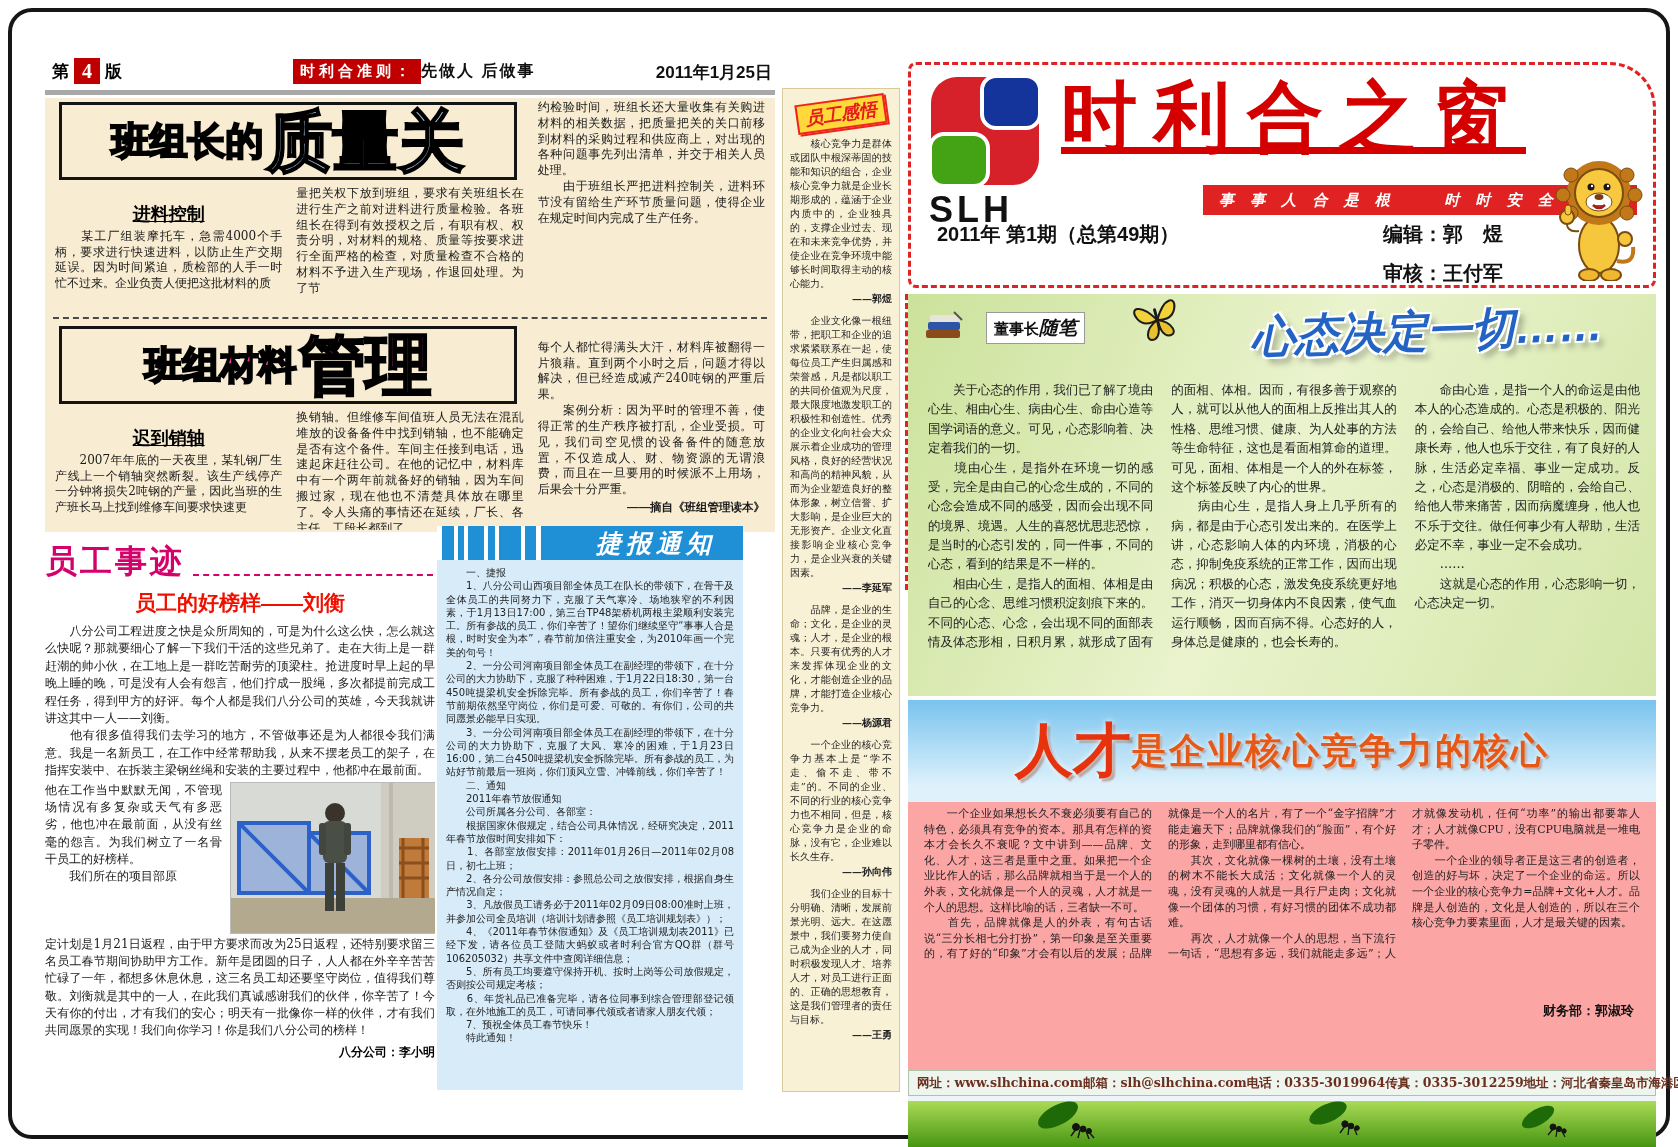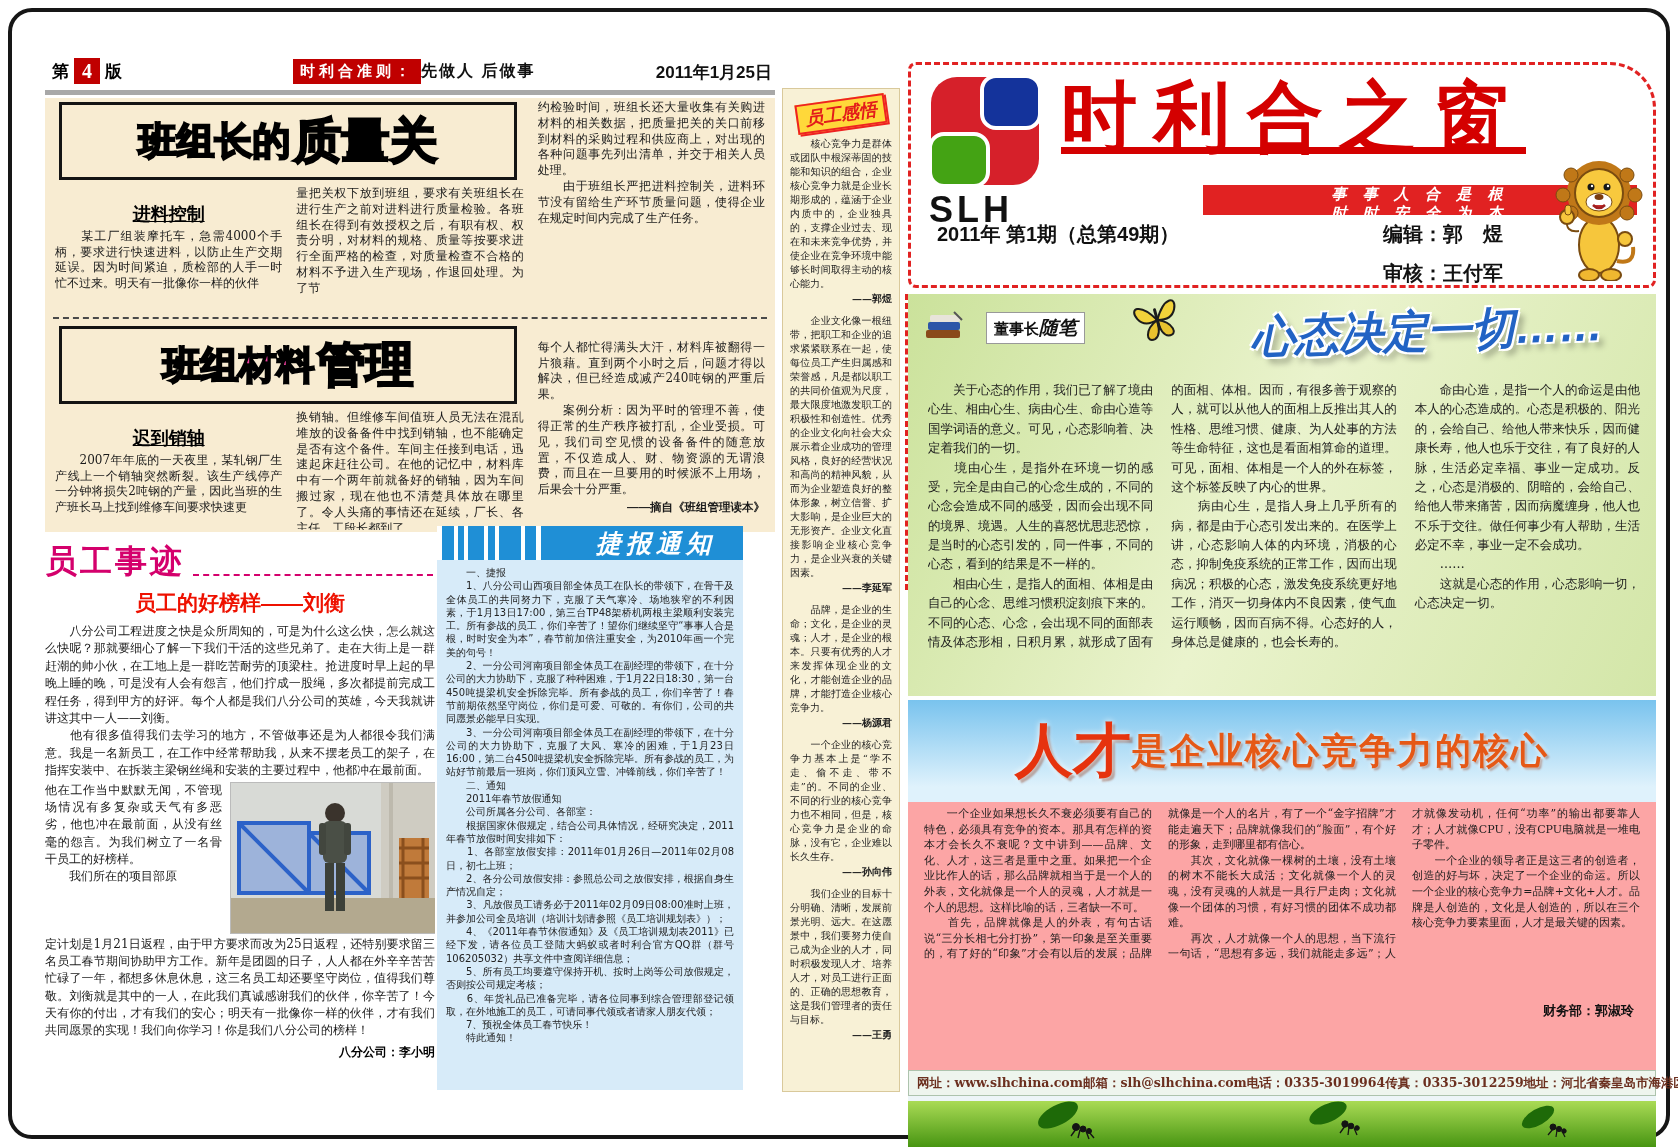--- a/index.html
+++ b/index.html
@@ -24,21 +24,21 @@
   
   .left-panel { position:absolute; left:45px; top:98px; width:730px; height:434px; background:#f8ecd2; }
   .article { position:absolute; left:10px; right:10px; }
   .art1 { top:2px; height:214px; }
   .art-divider { position:absolute; left:8px; right:8px; top:219px; border-top:2px dashed #4a4a4a; }
   .art2 { top:226px; height:206px; }
   .agrid { position:relative; height:100%; display:grid; grid-template-columns:repeat(3,1fr); column-gap:14px; }
   .title-box { position:absolute; left:4px; top:2px; width:458px; height:78px; border:3px solid #141414;
                display:flex; align-items:center; justify-content:center; gap:3px; z-index:2; }
   .tb { font-family:"Liberation Sans",sans-serif; font-weight:900; line-height:1; -webkit-text-stroke:2.2px #000; }
-  .tb-small { font-size:38px; } .tb-big { font-size:48px; }
+  .tb-small { font-size:38px; } .tb-big { font-size:66px; }
   .stroke-blue { color:#b9dcf6; } .stroke-pink { color:#ee3f9e; }
   .acol { font:12px/1.32 "DejaVu Serif",serif; text-align:justify; white-space:pre-line; overflow:hidden; color:#1a1a1a; }
   .pad-title { padding-top:86px; }
   .subt { display:block; text-align:center; font:700 18px "Liberation Sans",sans-serif; margin-bottom:3px; color:#000;text-decoration:underline; }
   .attribution { display:block; text-align:right; font:700 11.5px "Liberation Sans",sans-serif; margin-top:2px; }
 
   
   .emp { position:absolute; left:45px; top:540px; width:390px; height:550px; background:#fff; overflow:hidden; }
   .emp-h1 { display:flex; align-items:flex-end; }
   .emp-h1 .t { font:900 32px "Liberation Sans",sans-serif; color:#d4006c; letter-spacing:3px; }
@@ -77,21 +77,21 @@
   .logo-blue { position:absolute; top:-3px; right:-3px; width:62px; height:56px; background:#14339b;
                border:4px solid #fff; border-radius:16px; }
   .logo-green { position:absolute; bottom:-3px; left:-3px; width:62px; height:56px; background:#44a314;
                border:4px solid #fff; border-radius:16px; }
   .logo-slh { position:absolute; left:18px; top:124px; font:900 36px "Liberation Sans",sans-serif;
               letter-spacing:4px; color:#111; }
   .mh-title { position:absolute; left:150px; top:2px; font:900 76px "DejaVu Serif",serif; color:#d40000;
               letter-spacing:17px; white-space:nowrap;text-decoration:underline; }
   .mh-slogan { position:absolute; left:292px; top:120px; right:16px; height:30px; background:#e12222;
               display:flex; justify-content:space-between; align-items:center; padding:0 16px;
-              color:#fff; font:700 15px "Liberation Sans",sans-serif; font-style:italic; letter-spacing:6px;flex-direction:column; }
+              color:#fff; font:700 15px "Liberation Sans",sans-serif; font-style:italic; letter-spacing:6px; }
   .mh-info { position:absolute; left:26px; top:150px; font:700 20px "Liberation Sans",sans-serif; line-height:1.95; color:#111; }
   .mh-ed { position:absolute; left:472px; top:150px; font:700 20px "Liberation Sans",sans-serif; line-height:1.95; color:#111; }
   .lion { position:absolute; right:8px; bottom:4px; width:92px; height:128px; }
   .rdash { position:absolute; left:905px; top:294px; height:296px; border-left:3px dashed #e12222; }
 
   
   .mind { position:absolute; left:908px; top:294px; width:748px; height:402px;
           background:linear-gradient(115deg,#cbe29b 0%,#eaf3cd 48%,#d3e6a8 100%); }
   .mind-badge { position:absolute; left:16px; top:16px; display:flex; align-items:center; gap:20px; }
   .mind-label { background:#fff; border:1px solid #999; padding:2px 7px; font:700 15px "DejaVu Serif",serif; color:#111; }
@@ -140,21 +140,21 @@
   <div class="hdr-rule"></div>
 
   <div class="left-panel">
     <div class="article art1">
       <div class="agrid">
         <div class="title-box">
           <span class="tb tb-small stroke-blue">班组长的</span>
           <span class="tb tb-big stroke-blue">质量关</span>
         </div>
         <div class="acol pad-title">
-          <b class="subt">进料控制</b><span>　　某工厂组装摩托车，急需4000个手柄，要求进行快速进料，以防止生产交期延误。因为时间紧迫，质检部的人手一时忙不过来。明天有一批像你一样的伙伴</span>
+          <b class="subt">进料控制</b><span>　　某工厂组装摩托车，急需4000个手柄，要求进行快速进料，以防止生产交期延误。因为时间紧迫，质检部的人手一时忙不过来。企业负责人便把这批材料的质</span>
         </div>
         <div class="acol pad-title"><span>量把关权下放到班组，要求有关班组长在进行生产之前对进料进行质量检验。各班组长在得到有效授权之后，有职有权、权责分明，对材料的规格、质量等按要求进行全面严格的检查，对质量检查不合格的材料不予进入生产现场，作退回处理。为了节</span></div>
         <div class="acol"><span>约检验时间，班组长还大量收集有关购进材料的相关数据，把质量把关的关口前移到材料的采购过程和供应商上，对出现的各种问题事先列出清单，并交于相关人员处理。
 　　由于班组长严把进料控制关，进料环节没有留给生产环节质量问题，使得企业在规定时间内完成了生产任务。</span></div>
       </div>
     </div>
     <div class="art-divider"></div>
     <div class="article art2">
       <div class="agrid">
         <div class="title-box">

